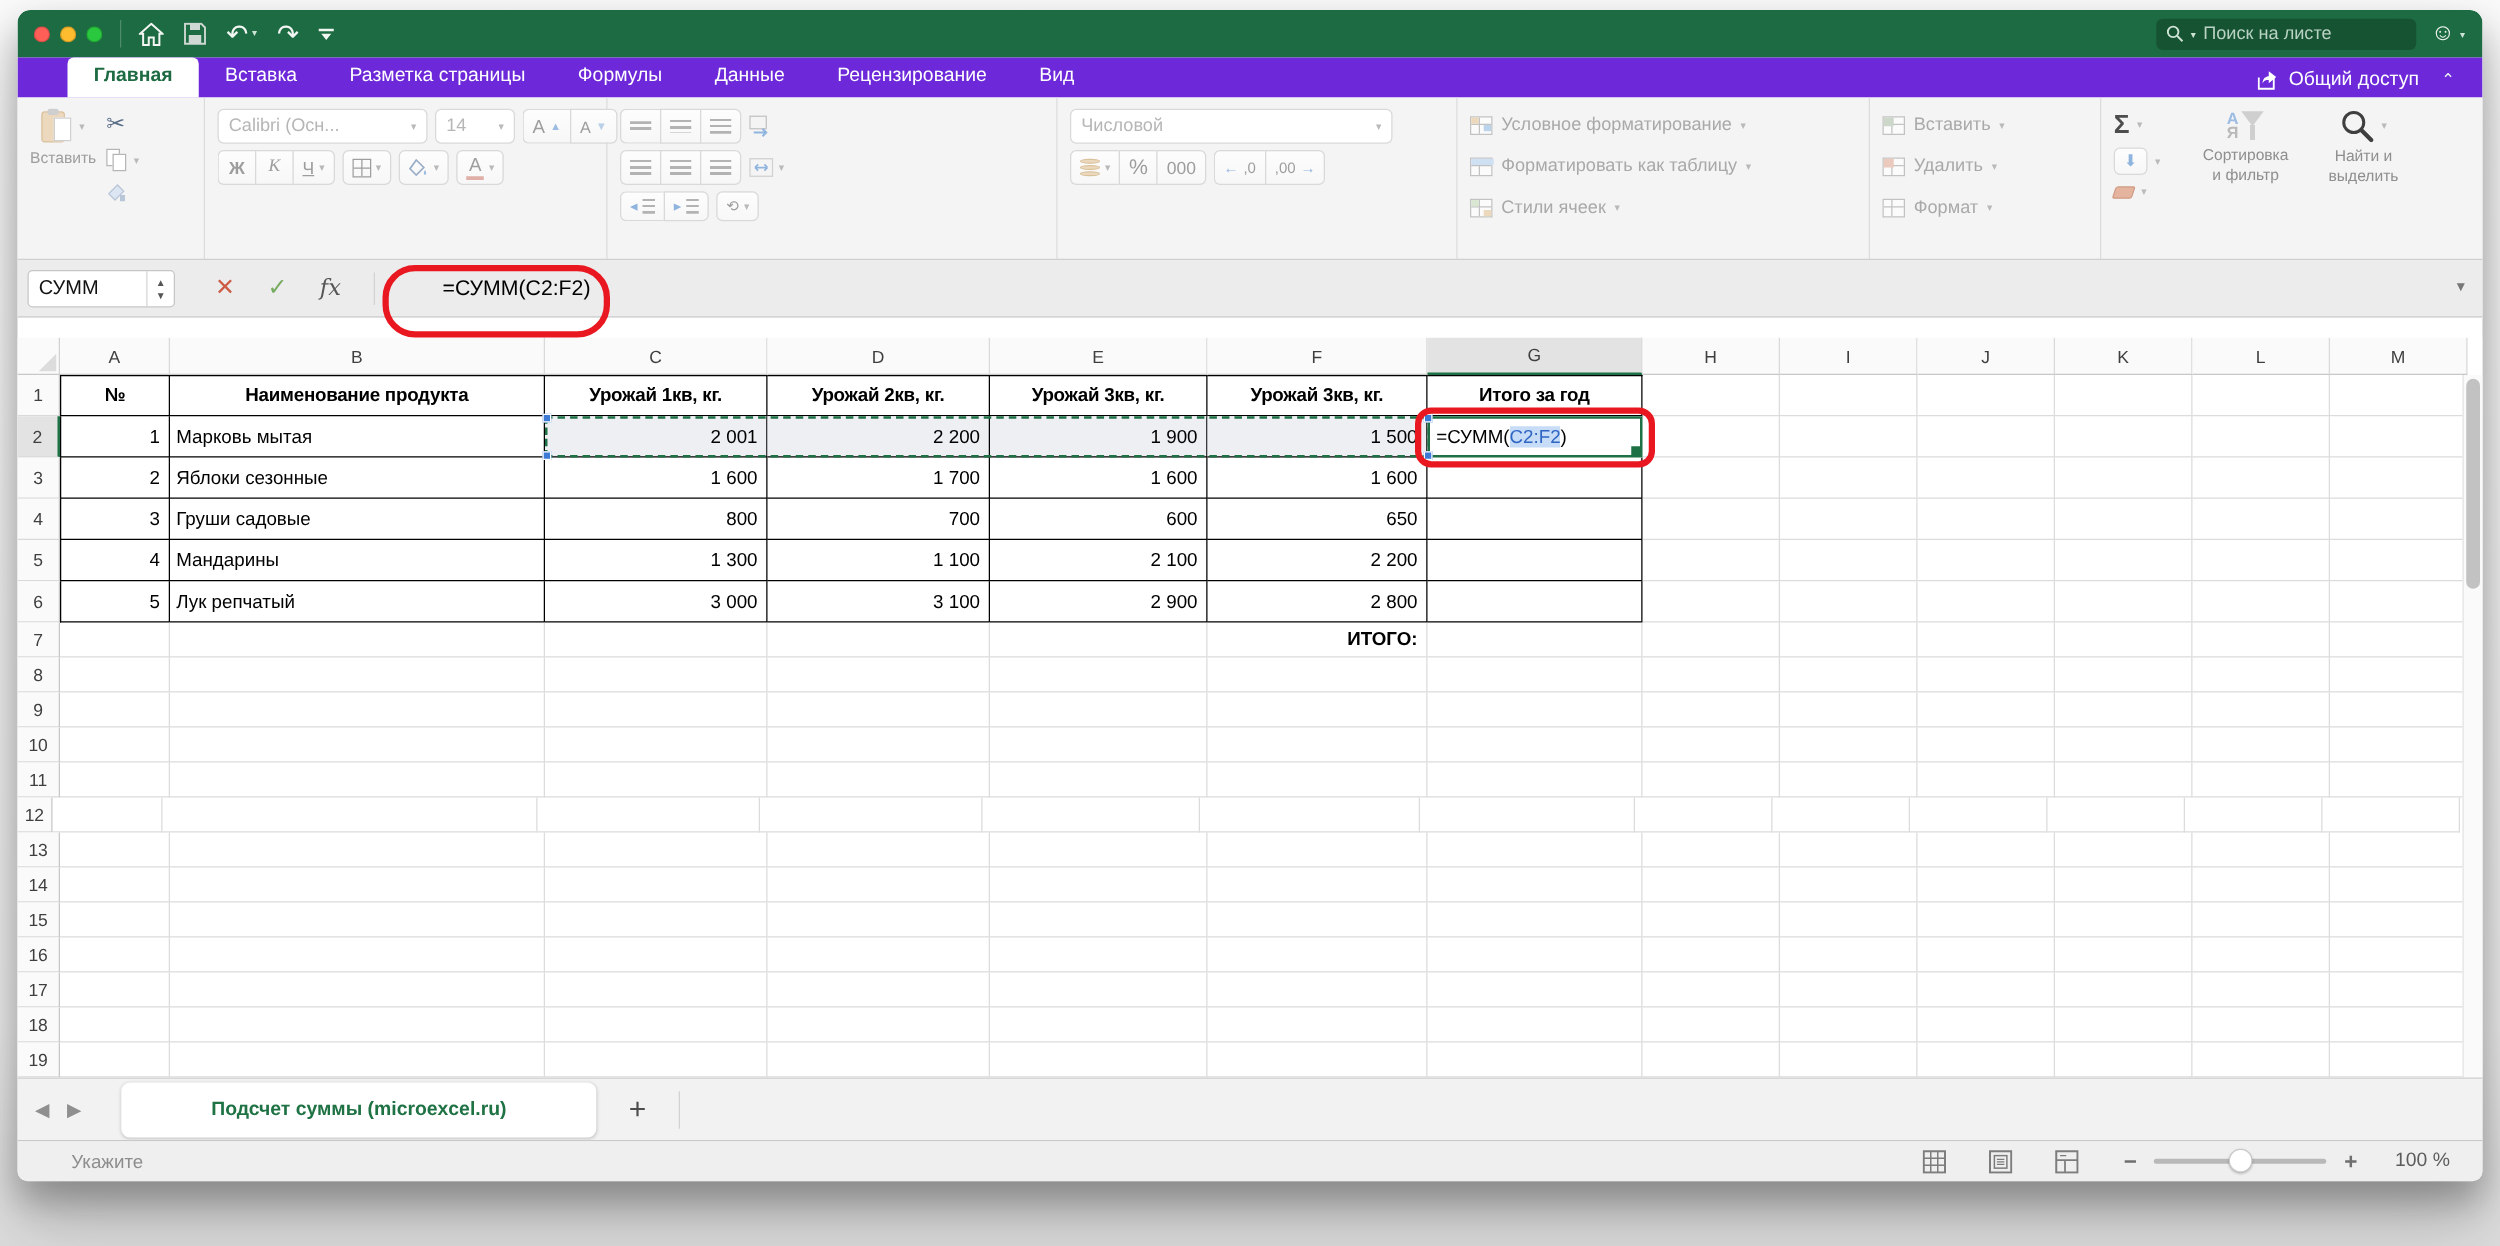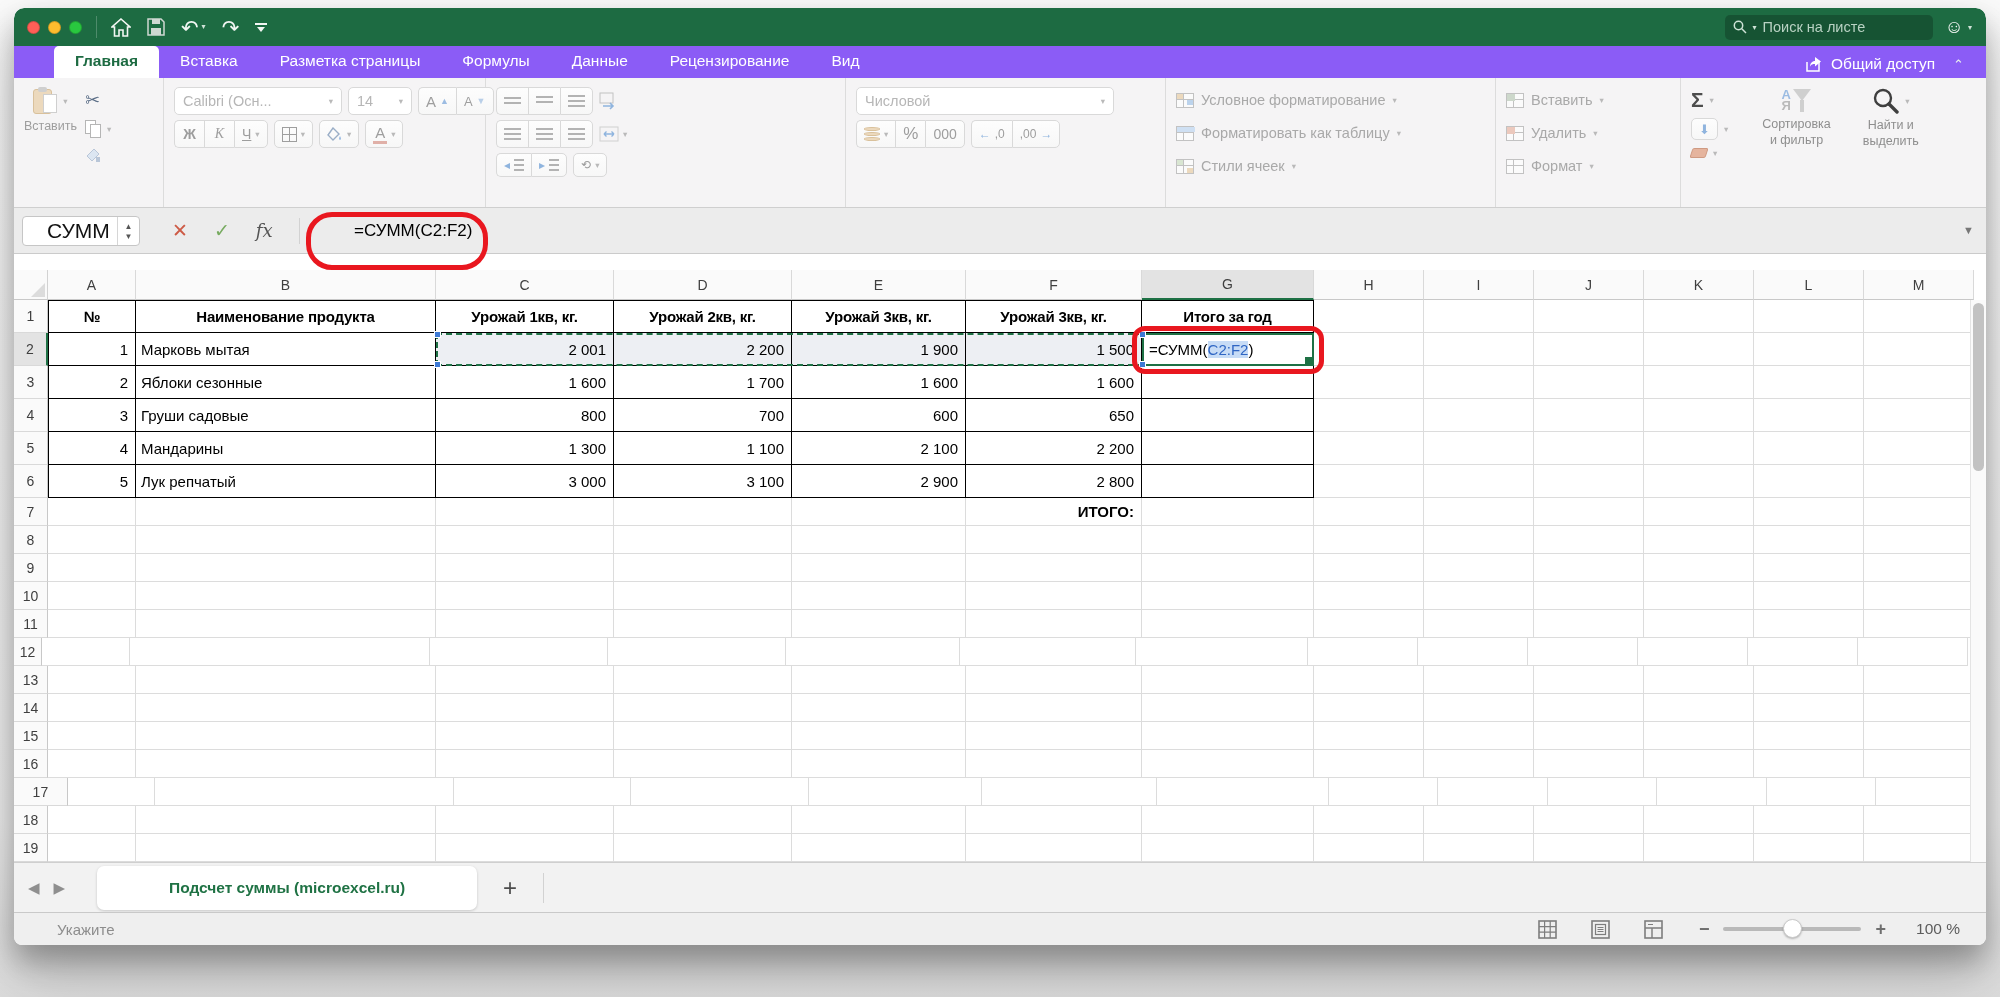--- a/index.html
+++ b/index.html
@@ -24,21 +24,21 @@
   .custom-ic .bar { width:12px; height:2px; background:#f2f6f3; }
   .custom-ic .tri { width:0; height:0; border-left:4px solid transparent; border-right:4px solid transparent; border-top:5px solid #f2f6f3; }
   .tb-title { position:absolute; left:0; right:0; text-align:center; color:#fff; font-size:16.5px; font-weight:700; pointer-events:none; }
   .tb-right { position:absolute; right:14px; top:0; height:38px; display:flex; align-items:center; gap:12px; }
   .searchbox { width:208px; height:25px; background:rgba(0,0,0,.22); border-radius:5px;
                display:flex; align-items:center; gap:6px; padding:0 8px; }
   .searchbox .ph { color:#b9d2c3; font-size:14.5px; }
   .smiley { display:flex; align-items:center; gap:4px; color:#f2f6f3; font-size:19px; }
 
   
-  .tabrow { position:absolute; left:0; top:38px; right:0; height:32px; background:#8b5cf6;
+  .tabrow { position:absolute; left:0; top:38px; right:0; height:32px; background:#6d28d9;
             display:flex; align-items:flex-end; padding-left:40px; }
   .rtab { color:#fff; font-size:15.5px; padding:6px 21px 8px; white-space:nowrap; }
   .rtab.active { background:#fff; color:#1d6b42; font-weight:700; border-radius:5px 5px 0 0; }
   .share { position:absolute; right:22px; bottom:5px; display:flex; align-items:center; gap:8px; color:#fff; font-size:15.5px; }
   .share .chev { font-size:13px; margin-left:10px; color:#e8f2ec; }
 
   
   .ribbon { position:absolute; left:0; top:70px; right:0; height:130px; background:#f5f4f5;
             border-bottom:1px solid #cfcfcf; display:flex; color:#a9a9a9; }
   .rgroup { padding:9px 10px 4px; border-right:1px solid #dcdcdc; display:flex; gap:8px; }
@@ -87,21 +87,21 @@
   .funnel { position:absolute; right:0; top:2px; width:0; height:0;
             border-left:9px solid transparent; border-right:9px solid transparent; border-top:12px solid #cfcfcf; }
   .funnel::after { content:''; position:absolute; left:-2px; top:-1px; width:4px; height:12px; background:#cfcfcf; }
   .eraser { width:16px; height:10px; background:#e5b49e; border:1px solid #cf9a82; transform:skewX(-18deg); border-radius:2px; }
 
   
   .fbar { position:absolute; left:0; top:200px; right:0; height:46px; background:#ececec;
           border-bottom:1px solid #cbcbcb; display:flex; align-items:center; }
   .namebox { position:absolute; left:8px; top:8px; width:118px; height:30px; background:#fff;
              border:1px solid #c6c6c6; border-radius:4px; display:flex; align-items:center; }
-  .namebox .nm { flex:1; font-size:21px; color:#111; padding-left:24px; }
+  .namebox .nm { flex:1; font-size:16px; color:#111; padding-left:8px; }
   .spinner { width:22px; height:100%; border-left:1px solid #d6d6d6; display:flex; flex-direction:column;
              align-items:center; justify-content:center; gap:1px; color:#555; font-size:8px; }
   .fx-ic { font-family:"DejaVu Serif",serif; font-style:italic; font-size:18px; color:#555; }
   .fb-cancel { color:#cd5b46; font-size:19px; font-weight:700; }
   .fb-enter { color:#77ab60; font-size:19px; font-weight:700; }
   .fb-sep { width:1px; height:26px; background:#d2d2d2; }
   .fb-text { font-size:17px; color:#000; white-space:nowrap; }
   .fb-chev { position:absolute; right:12px; top:16px; color:#777; font-size:11px; }
 
   
@@ -795,21 +795,21 @@
             <div class="g-c" style="width: 176px;"></div>
             <div class="g-c" style="width: 172px;"></div>
             <div class="g-c" style="width: 110px;"></div>
             <div class="g-c" style="width: 110px;"></div>
             <div class="g-c" style="width: 110px;"></div>
             <div class="g-c" style="width: 110px;"></div>
             <div class="g-c" style="width: 110px;"></div>
             <div class="g-c" style="width: 110px;"></div>
           </div>
           <div class="g-row" style="height: 28px;">
-            <div class="g-rh" style="width: 54px;">17</div>
+            <div class="g-rh" style="width: 34px;">17</div>
             <div class="g-c c0" style="width: 88px;"></div>
             <div class="g-c" style="width: 300px;"></div>
             <div class="g-c" style="width: 178px;"></div>
             <div class="g-c" style="width: 178px;"></div>
             <div class="g-c" style="width: 174px;"></div>
             <div class="g-c" style="width: 176px;"></div>
             <div class="g-c" style="width: 172px;"></div>
             <div class="g-c" style="width: 110px;"></div>
             <div class="g-c" style="width: 110px;"></div>
             <div class="g-c" style="width: 110px;"></div>

